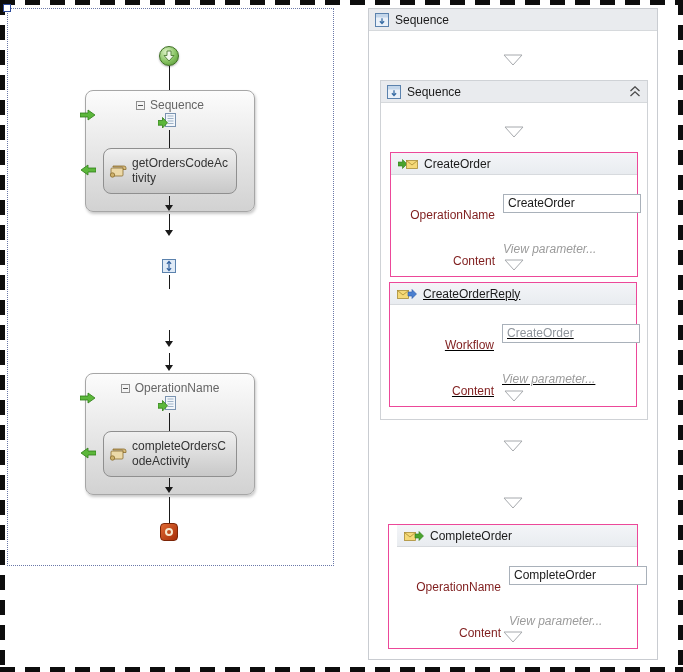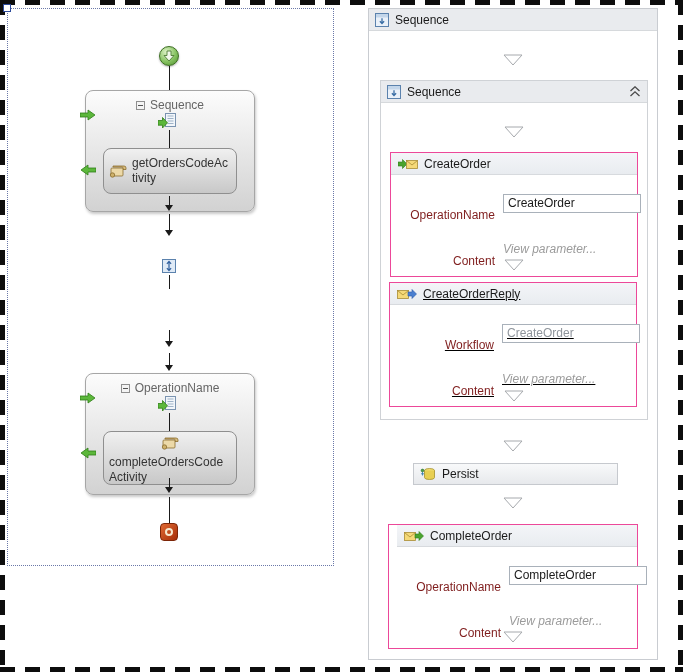--- a/index.html
+++ b/index.html
@@ -154,21 +154,21 @@
     </div>
   </div>
   <span class="icon abs" style="left:158px; top:396px;">
     <svg width="18" height="16" viewBox="0 0 18 16">
       <rect x="7.5" y="0.5" width="10" height="13" fill="#f2f6fa" stroke="#7a93b0"></rect>
       <path d="M9.5 3 h6 M9.5 5.5 h6 M9.5 8 h6 M9.5 10.5 h6" stroke="#9fb3c8" stroke-width="1"></path>
       <polygon points="0,7.5 4.5,7.5 4.5,4.5 9.5,9.8 4.5,15 4.5,12.2 0,12.2" fill="#5cb73b" stroke="#2e7d17" stroke-width="0.8"></polygon>
     </svg>
   </span>
   <div class="connector" style="left:169px; top:413px; height:18px;"></div>
-  <div class="code-box" style="left:103px; top:431px; width:134px; height:54px;flex-direction:column;">
+  <div class="code-box" style="left:103px; top:431px; width:134px; height:46px;">
     <span class="icon">
       <svg width="18" height="14" viewBox="0 0 18 14">
         <path d="M4 2 h11 a2 2 0 0 1 2 2 v1.5 h-3 v-1.5 a1 1 0 0 0 -1 -1 h-9 z" fill="#d9bd7e" stroke="#8a6d2f" stroke-width="0.8"></path>
         <rect x="2" y="4" width="12" height="8" rx="1" fill="#ecd9a8" stroke="#8a6d2f" stroke-width="0.8"></rect>
         <circle cx="3.5" cy="11" r="2.2" fill="#cdb06a" stroke="#8a6d2f" stroke-width="0.8"></circle>
       </svg>
     </span>
     <span class="code-label">completeOrdersCodeActivity</span>
   </div>
   <span class="icon abs" style="left:80px; top:392px;">
@@ -289,31 +289,20 @@
         <polygon points="1,1 19,1 10,11" fill="#fff" stroke="#a6a9ad"></polygon>
       </svg>
   </span>
 
   <span class="tri" style="left:503px; top:438px;">
     <svg width="20" height="12" viewBox="0 0 20 12">
         <polygon points="1,1 19,1 10,11" fill="#fff" stroke="#a6a9ad"></polygon>
       </svg>
   </span>
 
-  <div class="persist-bar" style="left:413px; top:463px; width:205px;">
-    <span class="icon">
-      <svg width="16" height="14" viewBox="0 0 16 14">
-        <ellipse cx="9.5" cy="3.5" rx="5" ry="2" fill="#f1dc6e" stroke="#a3912f" stroke-width="0.8"></ellipse>
-        <path d="M4.5 3.5 v7 a5 2 0 0 0 10 0 v-7" fill="#e8cf52" stroke="#a3912f" stroke-width="0.8"></path>
-        <circle cx="2.5" cy="3.5" r="1.4" fill="#4a9f4a" stroke="#2f6f2f" stroke-width="0.6"></circle>
-        <path d="M2.5 5 v3.5 M1 6.8 h3" stroke="#3a7fae" stroke-width="0.9" fill="none"></path>
-      </svg>
-    </span>
-    <span>Persist</span>
-  </div>
 
   <span class="tri" style="left:503px; top:495px;">
     <svg width="20" height="12" viewBox="0 0 20 12">
         <polygon points="1,1 19,1 10,11" fill="#fff" stroke="#a6a9ad"></polygon>
       </svg>
   </span>
 
   <div class="card" style="left:388px; top:524px; width:250px;padding-left:8px;">
     <div class="card-hd">
       <span class="icon">

